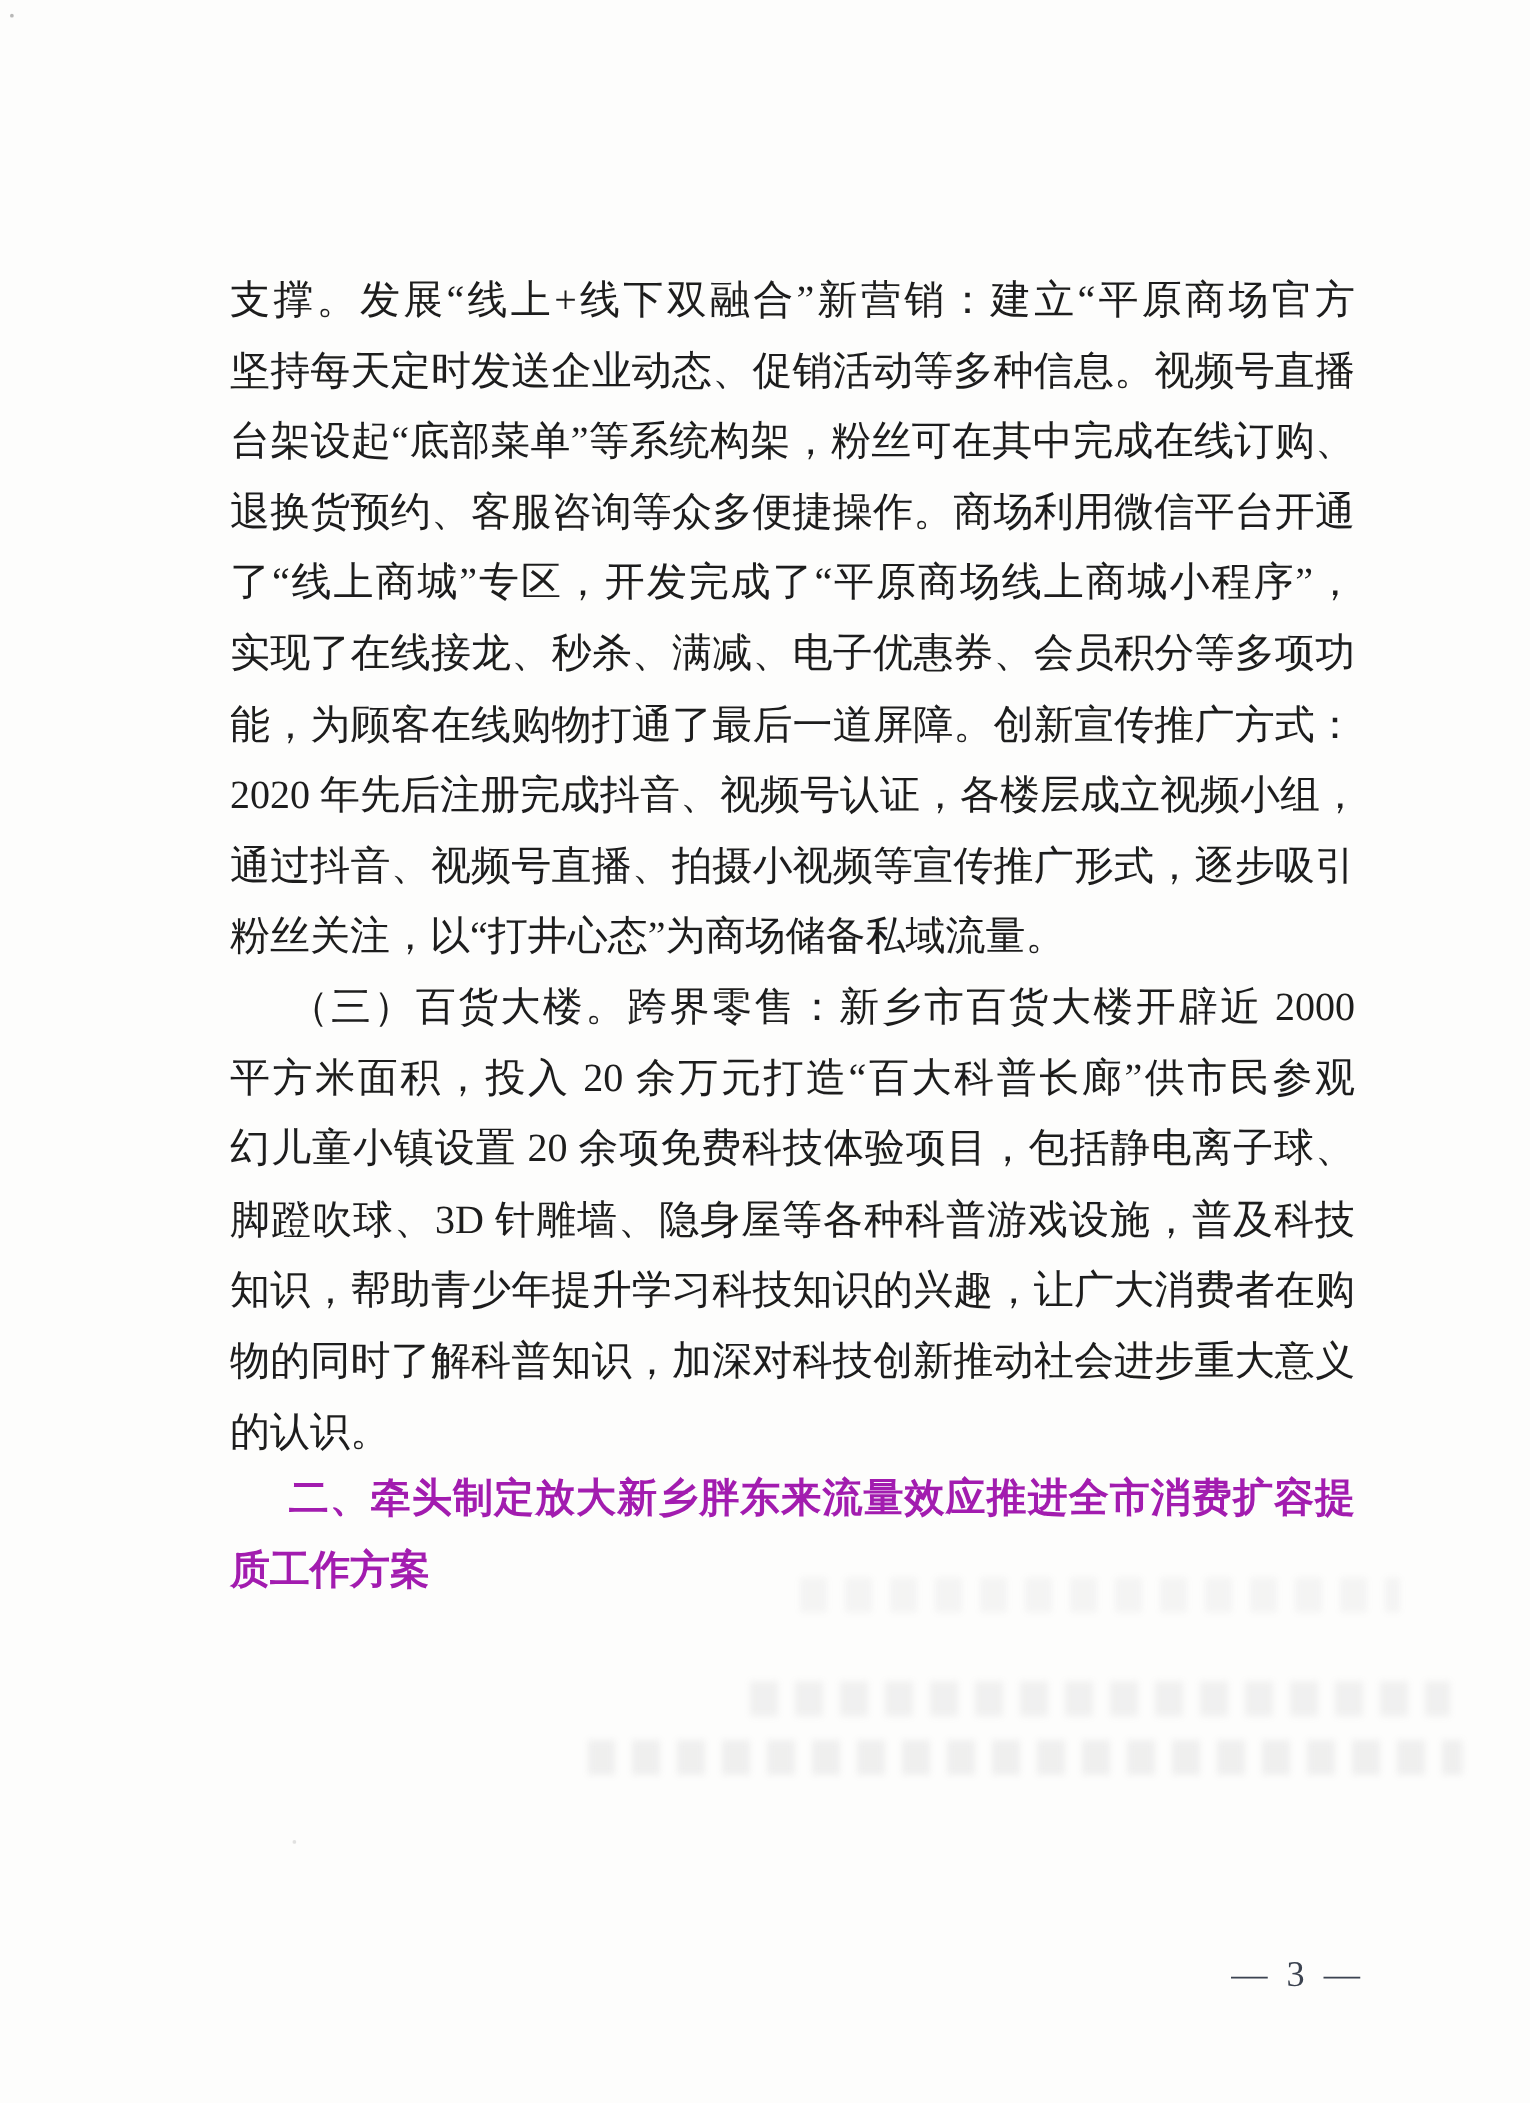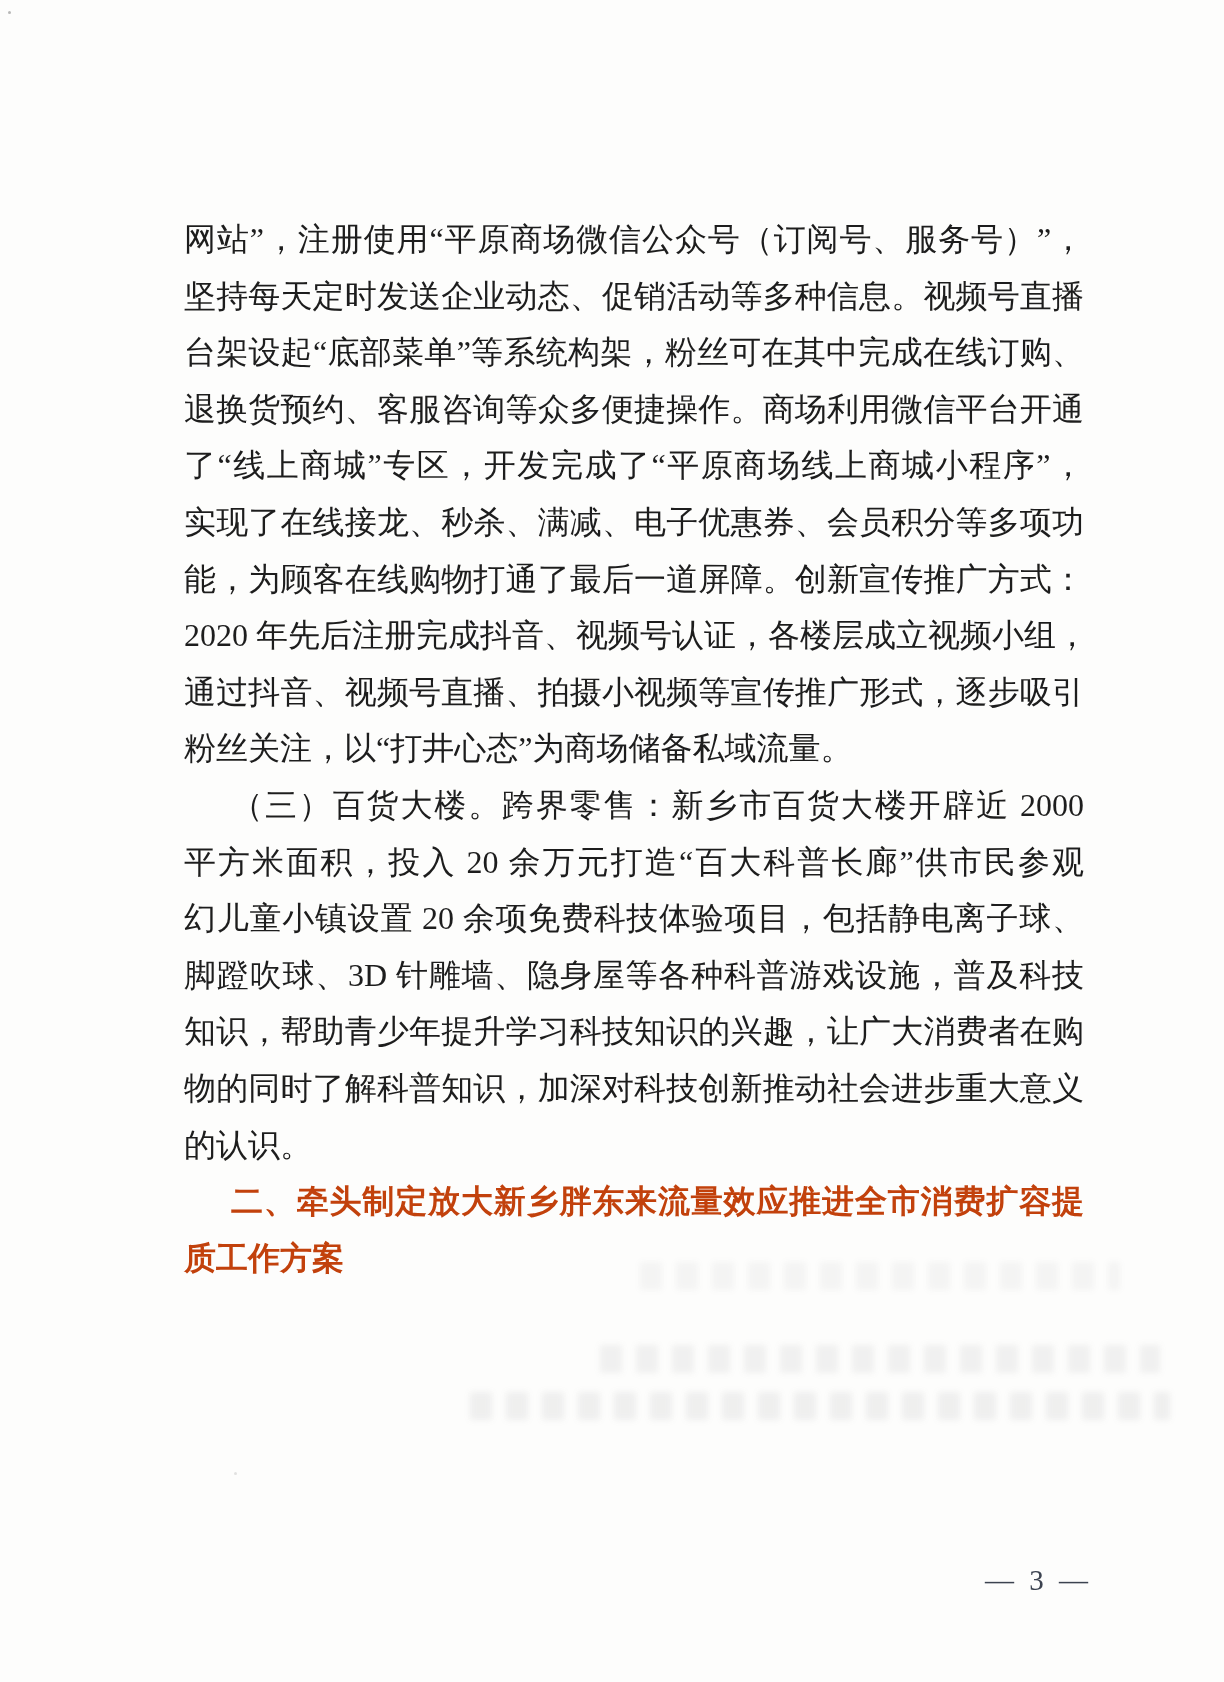--- a/index.html
+++ b/index.html
@@ -34,23 +34,23 @@
   }
   .line.last {
     text-align: right;
     text-align-last: left;
   }
   .line.indent {
     padding-left: 47px;
     font-family: Liberation Serif, serif;
   }
   .line.bold {
-    font-family: Liberation Sans, sans-serif;
+    font-family: Liberation Mono, monospace;
     font-weight: 700;
-    color: #c2410c;
+    color: #a21caf;
   }
   .page-number {
     position: absolute;
     left: 985px;
     top: 1560px;
     width: 120px;
     font-size: 29px;
     line-height: 40px;
     color: #3c4350;
     letter-spacing: 4px;
@@ -83,21 +83,21 @@
 <body>
 
 <div class="page">
   <div class="ghost ghost-1"></div>
   <div class="ghost ghost-2"></div>
   <div class="ghost ghost-3"></div>
   <div class="speck speck-1"></div>
   <div class="speck speck-2"></div>
 
   <div class="text-block">
-      <div class="line">网站”，注册使用“平原商场微信公众号（订阅号、服务号）”，</div>
+      <div class="line">支撑。发展“线上+线下双融合”新营销：建立“平原商场官方</div>
       <div class="line">坚持每天定时发送企业动态、促销活动等多种信息。视频号直播</div>
       <div class="line">台架设起“底部菜单”等系统构架，粉丝可在其中完成在线订购、</div>
       <div class="line">退换货预约、客服咨询等众多便捷操作。商场利用微信平台开通</div>
       <div class="line">了“线上商城”专区，开发完成了“平原商场线上商城小程序”，</div>
       <div class="line">实现了在线接龙、秒杀、满减、电子优惠券、会员积分等多项功</div>
       <div class="line">能，为顾客在线购物打通了最后一道屏障。创新宣传推广方式：</div>
       <div class="line">2020 年先后注册完成抖音、视频号认证，各楼层成立视频小组，</div>
       <div class="line">通过抖音、视频号直播、拍摄小视频等宣传推广形式，逐步吸引</div>
       <div class="line last">粉丝关注，以“打井心态”为商场储备私域流量。</div>
       <div class="line indent">（三）百货大楼。跨界零售：新乡市百货大楼开辟近 2000</div>

